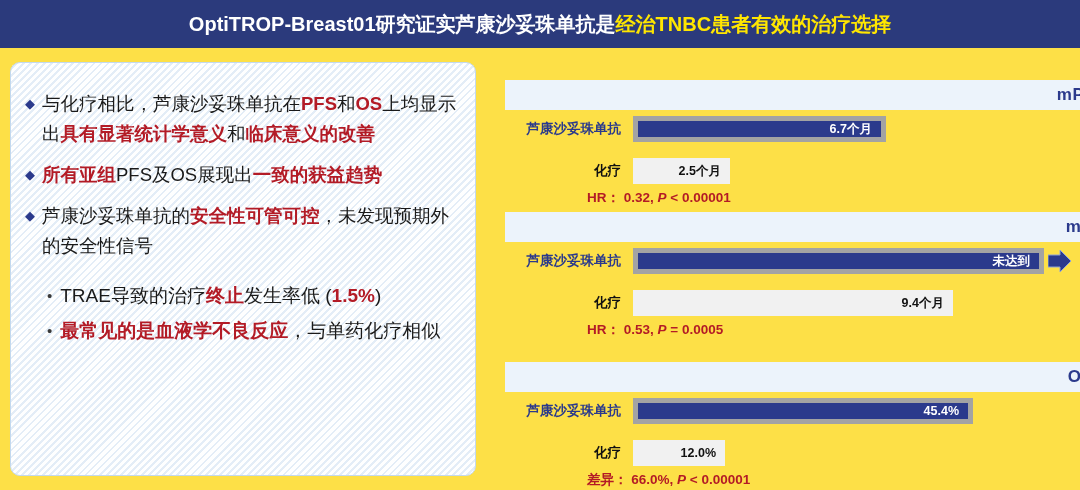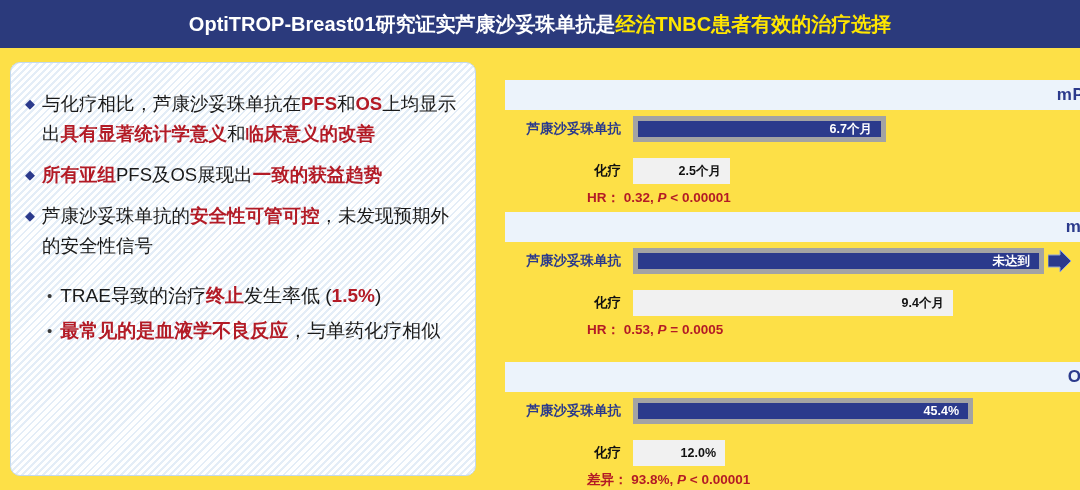--- a/index.html
+++ b/index.html
@@ -294,16 +294,16 @@
         </div>
       </div>
       <div class="bar-row second">
         <div class="bar-label chemo">化疗</div>
         <div class="bar-track">
           <div class="bar gray" style="width: 92px;">
             <span class="bar-value">12.0%</span>
           </div>
         </div>
       </div>
-      <div class="stat-line"><span>差异：</span><span> 93.8%</span><span>, </span><span class="ital">P</span><span> &lt; 0.00001</span></div>
+      <div class="stat-line"><span>差异：</span><span> 66.0%</span><span>, </span><span class="ital">P</span><span> &lt; 0.00001</span></div>
     </div>
 
 </div>
 
 </body></html>

